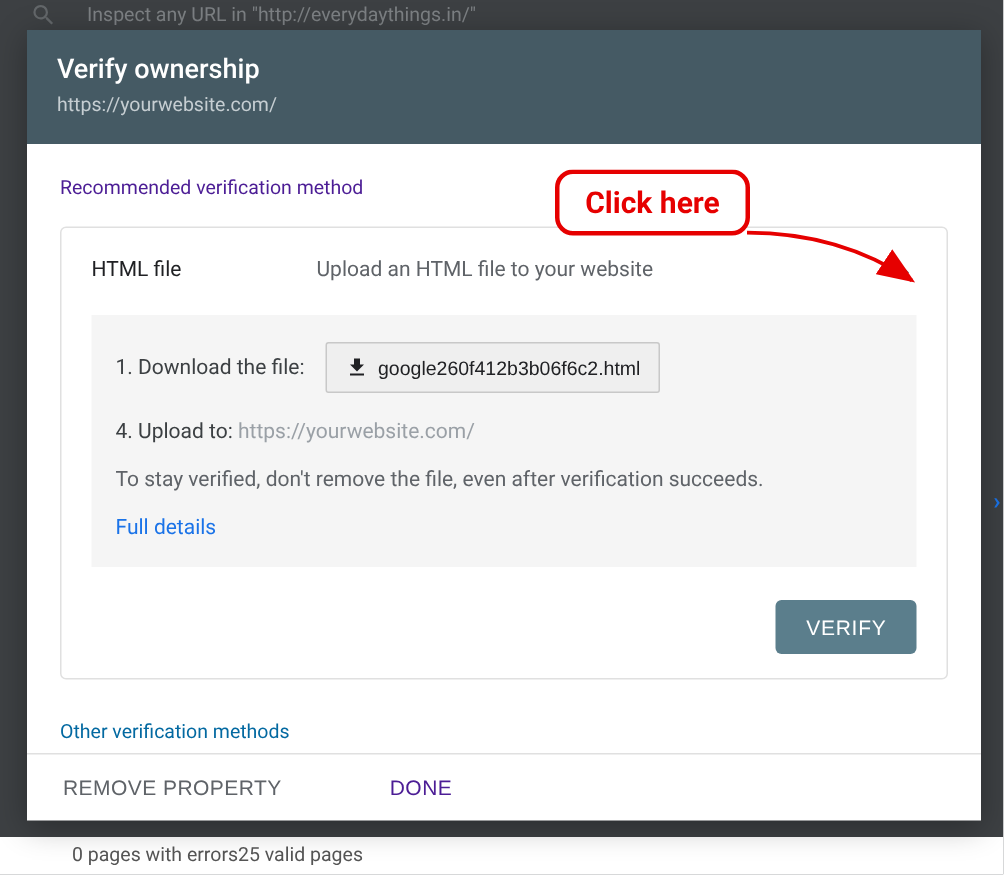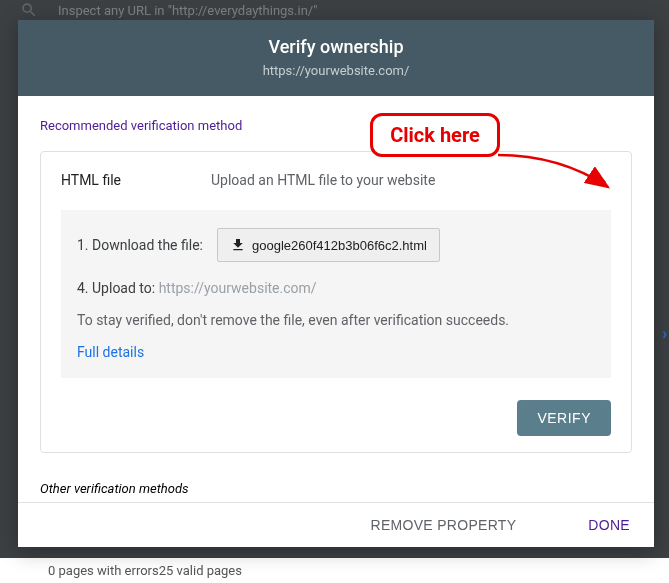--- a/index.html
+++ b/index.html
@@ -57,21 +57,20 @@
       height: 527px;
       background: #fff;
       box-shadow: 0 4px 20px rgba(0,0,0,0.3);
       display: flex;
       flex-direction: column;
     }
     .dialog-header {
       background: #455a64;
       color: #fff;
       padding: 16px 20px 18px;
-      text-align: center;
     }
     .dialog-header h1 {
       font-size: 18px;
       font-weight: 500;
       margin-bottom: 6px;
     }
     .dialog-header .subtitle {
       font-size: 13px;
       color: #c6ced2;
     }
@@ -160,28 +159,27 @@
       border: none;
       padding: 10px 20px;
       font-size: 14px;
       font-weight: 500;
       letter-spacing: 0.5px;
       border-radius: 4px;
       cursor: pointer;
     }
     .other-label {
       font-size: 13px;
-      color: #000000;
+      color: #0369a1;
       margin-top: 6px;
-      font-style: italic;
     }
     .dialog-footer {
       border-top: 1px solid #e0e0e0;
       display: flex;
-      justify-content: flex-end;
+      justify-content: flex-start;
       align-items: center;
       gap: 28px;
       padding: 14px 24px;
     }
     .footer-btn {
       background: none;
       border: none;
       font-size: 14px;
       font-weight: 500;
       letter-spacing: 0.3px;

